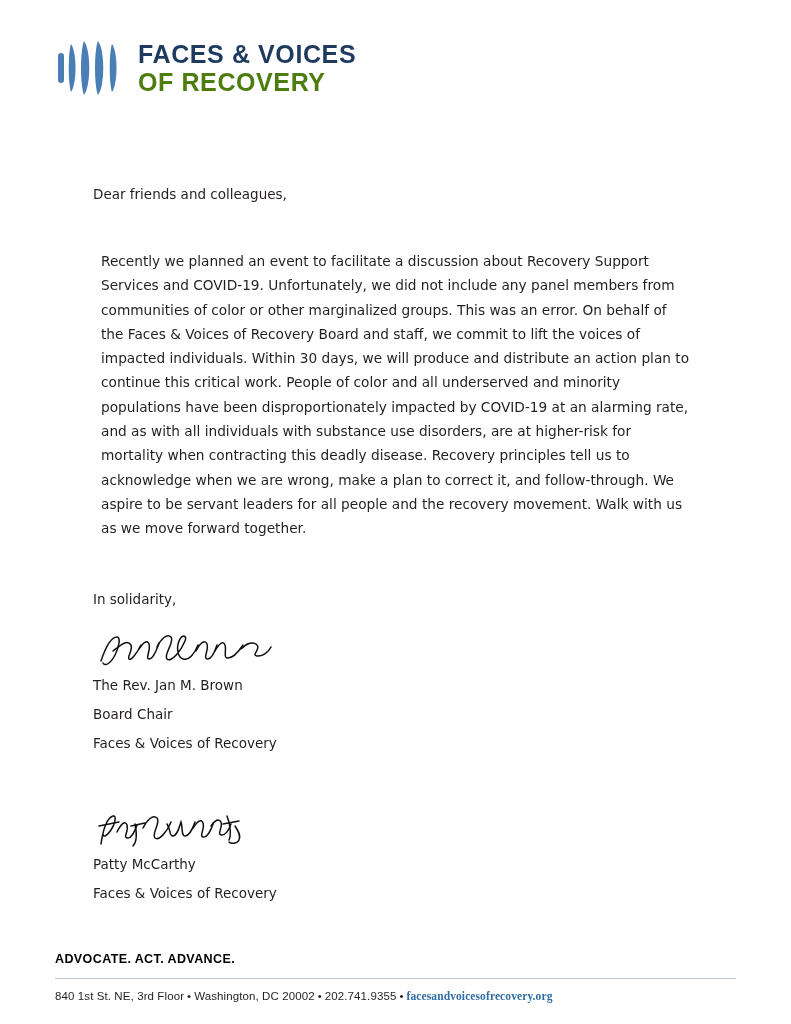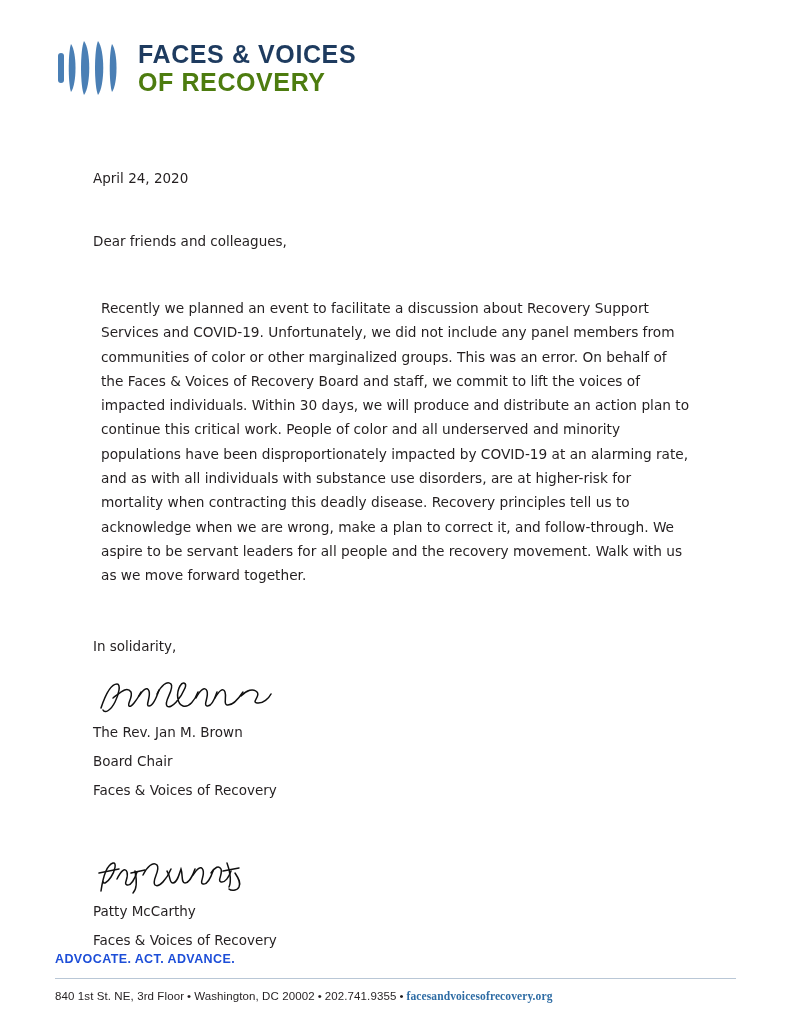--- a/index.html
+++ b/index.html
@@ -110,21 +110,21 @@
   }
 
   
   .footer {
     position: absolute;
     left: 55px;
     right: 55px;
     bottom: 22px;
   }
   .footer-tagline {
-    color: #1d4ed8;
+    color: #000000;
     font-family: "Liberation Sans", sans-serif;
     font-size: 12.5px;
     font-weight: bold;
     letter-spacing: 0.4px;
     margin-bottom: 12px;
   }
   .footer-rule {
     height: 1px;
     background: #b9c7d6;
     width: 100%;
@@ -156,21 +156,20 @@
         </g>
       </svg>
     </div>
     <div class="logo-text">
       <div class="logo-line1">FACES &amp; VOICES</div>
       <div class="logo-line2">OF RECOVERY</div>
     </div>
   </div>
 
   <div class="content">
-    <p class="date">April 24, 2020</p>
     <p class="salutation">Dear friends and colleagues,</p>
     <p class="para">Recently we planned an event to facilitate a discussion about Recovery Support Services and COVID-19. Unfortunately, we did not include any panel members from communities of color or other marginalized groups. This was an error. On behalf of the Faces &amp; Voices of Recovery Board and staff, we commit to lift the voices of impacted individuals. Within 30 days, we will produce and distribute an action plan to continue this critical work. People of color and all underserved and minority populations have been disproportionately impacted by COVID-19 at an alarming rate, and as with all individuals with substance use disorders, are at higher-risk for mortality when contracting this deadly disease. Recovery principles tell us to acknowledge when we are wrong, make a plan to correct it, and follow-through. We aspire to be servant leaders for all people and the recovery movement. Walk with us as we move forward together.</p>
     <p class="closing">In solidarity,</p>
 
     <div class="sig-block">
       <div class="sig-image">
         <svg width="175" height="38" viewBox="0 0 175 38" xmlns="http://www.w3.org/2000/svg">
           <g fill="none" stroke="#101010" stroke-width="1.5" stroke-linecap="round">
             <path d="M4 30 C8 18, 14 6, 20 6 C24 6, 22 16, 18 24 C14 32, 8 36, 6 32"></path>
             <path d="M16 20 C24 14, 30 8, 34 14 C36 19, 30 26, 32 28 C34 30, 40 22, 44 14"></path>

